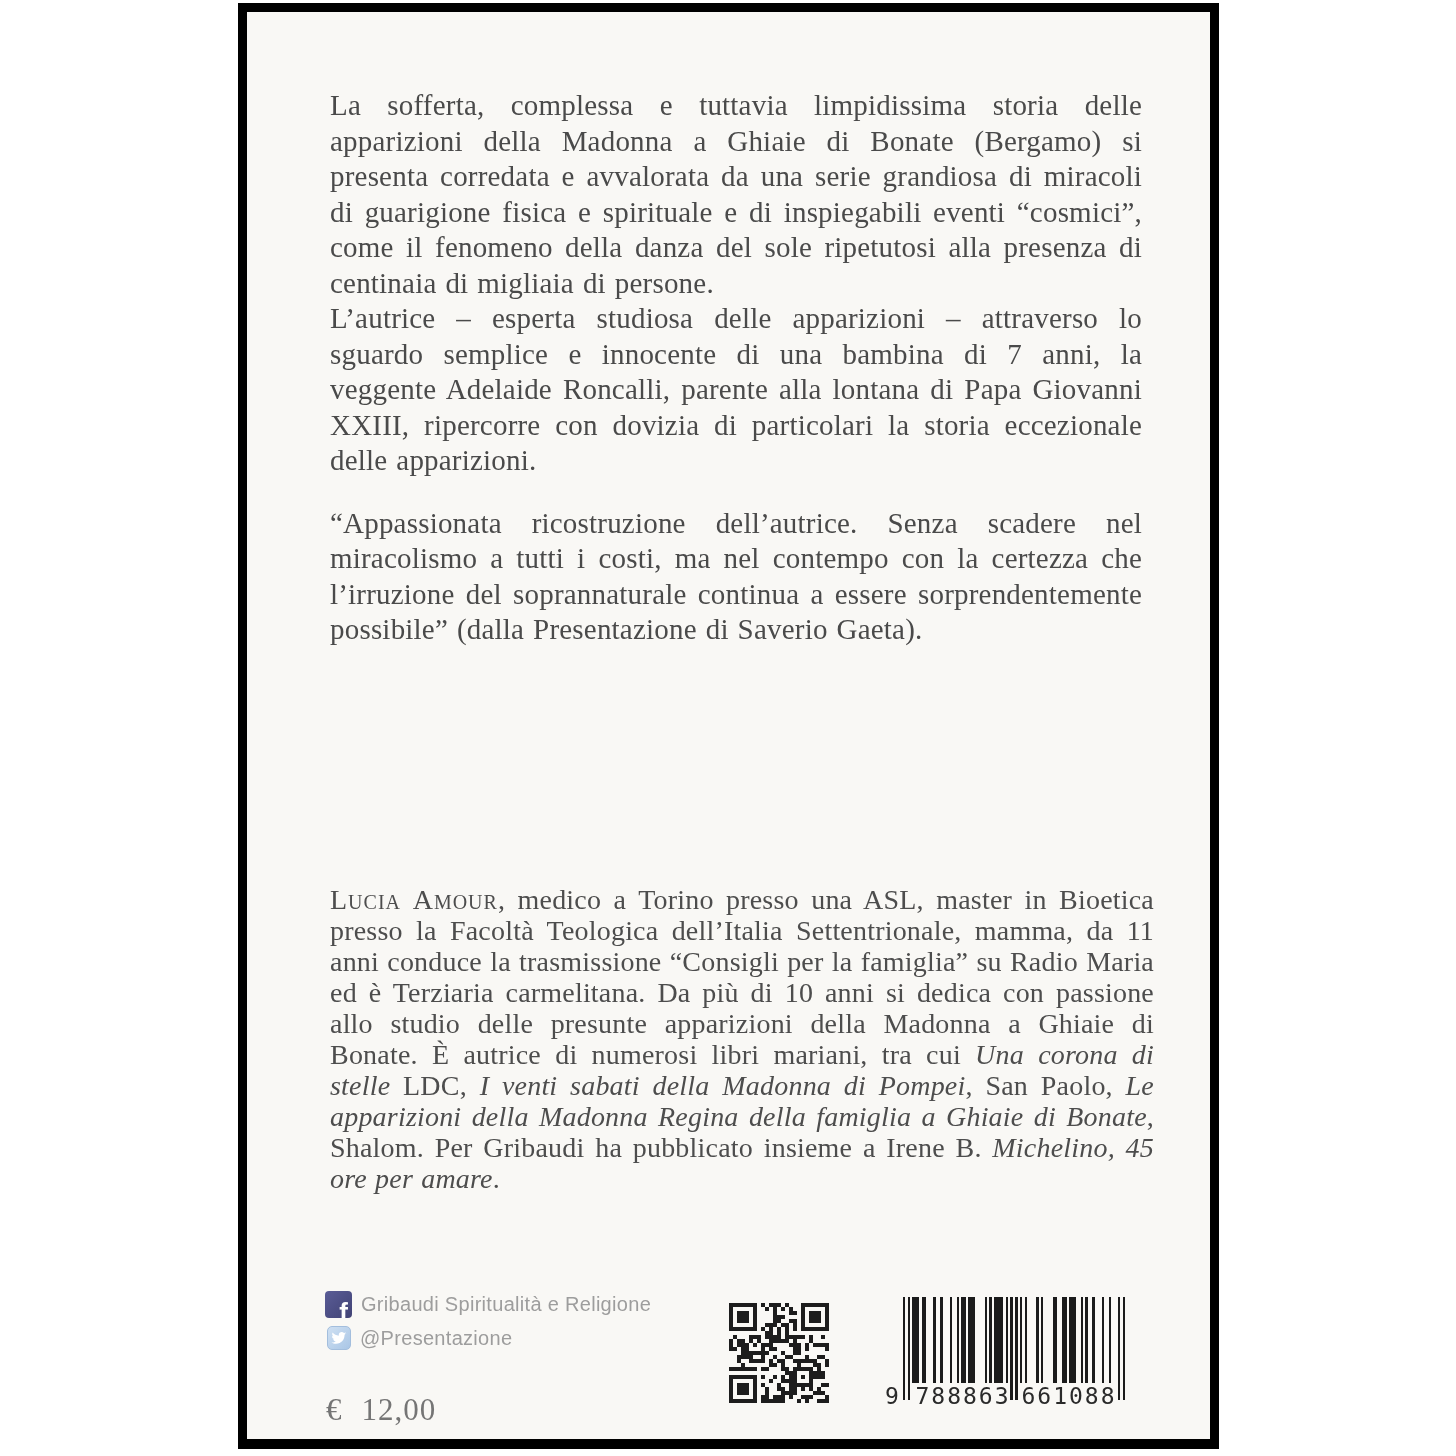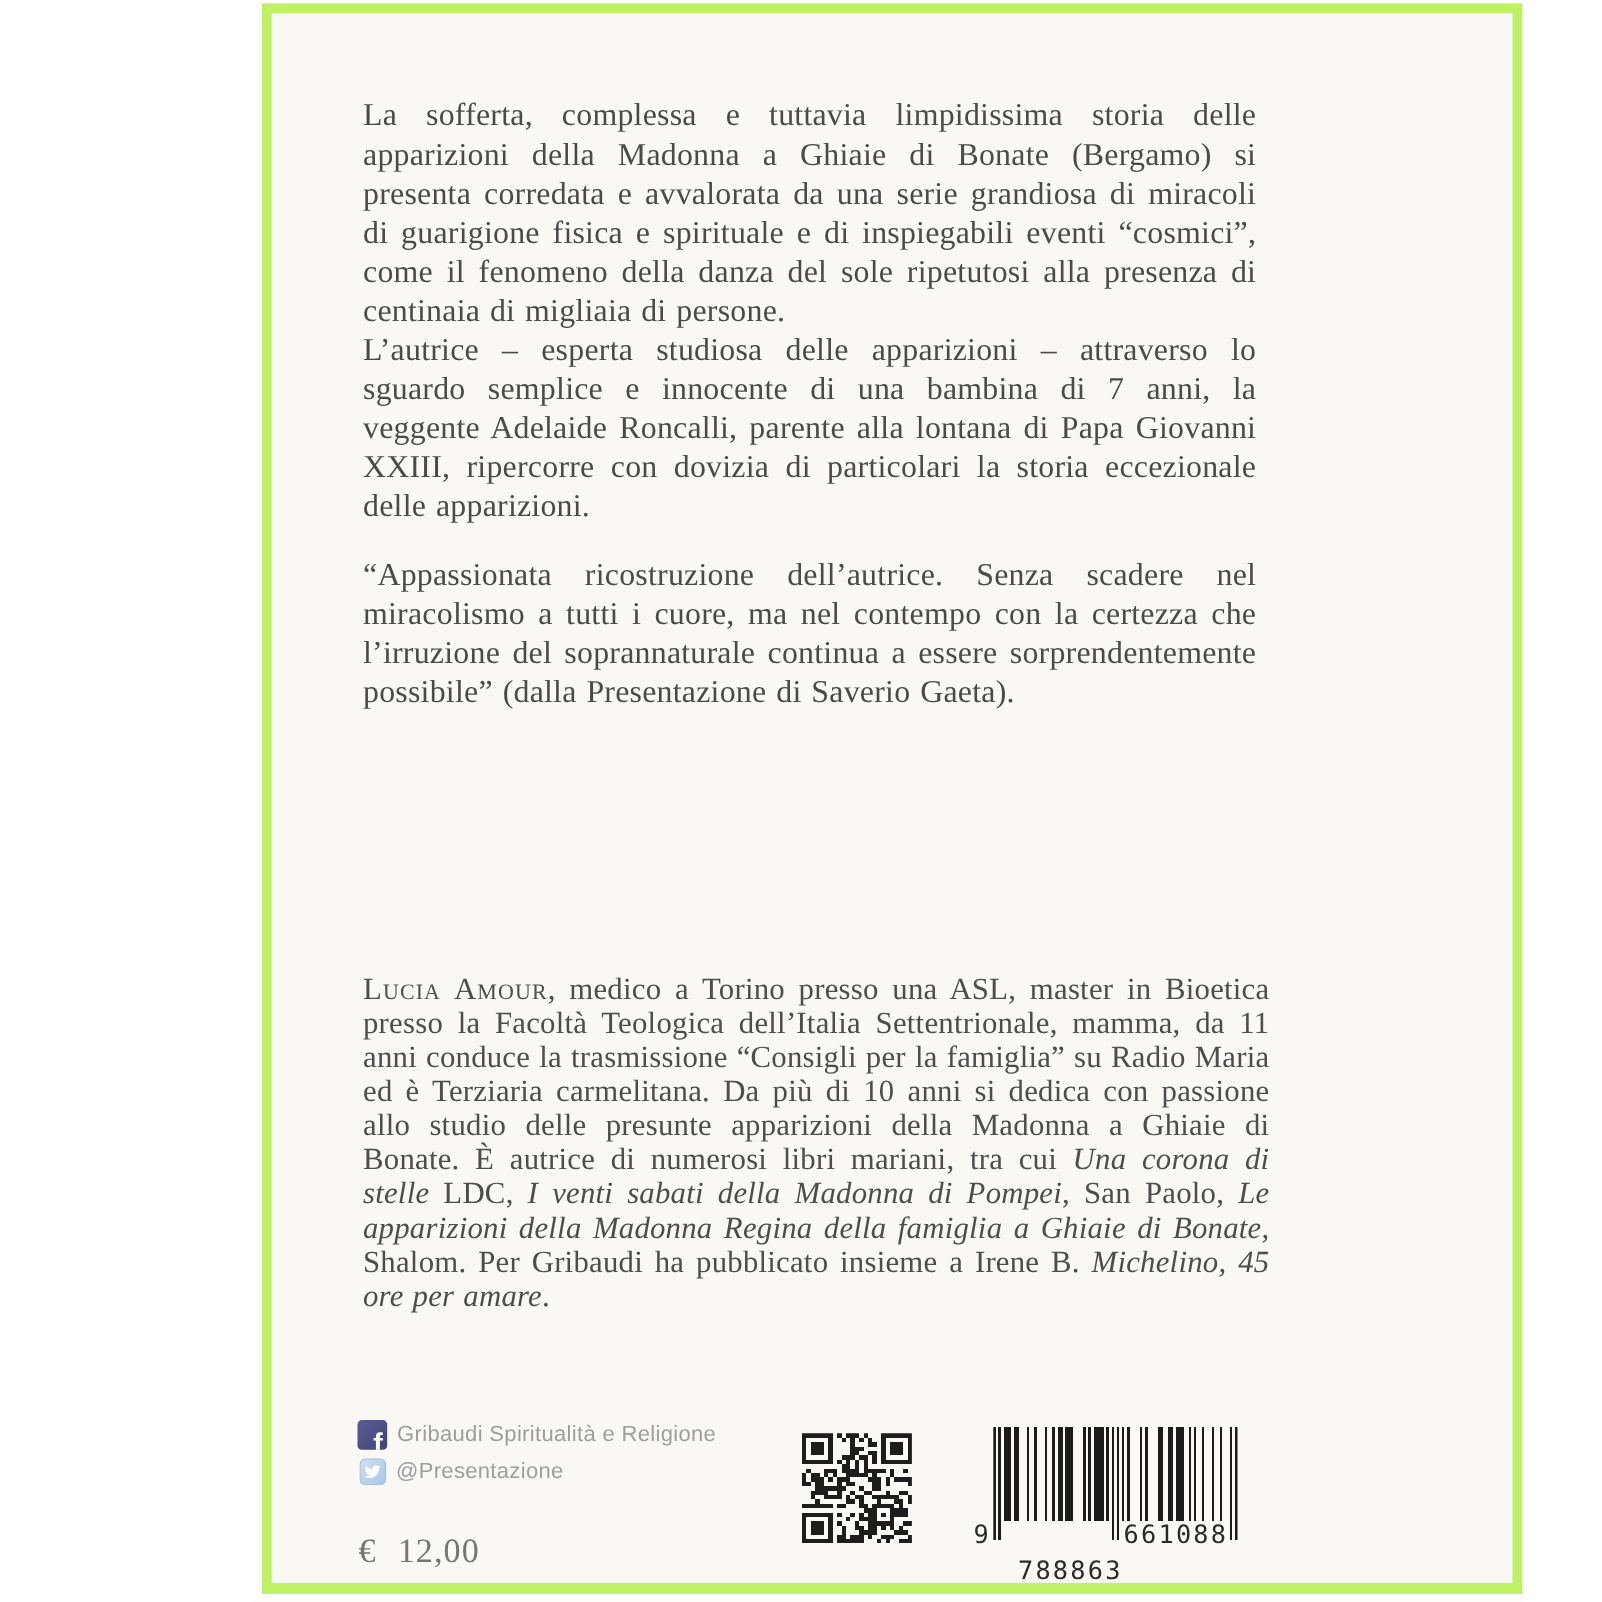--- a/index.html
+++ b/index.html
@@ -5,22 +5,22 @@
   html,body{margin:0;padding:0;}
   body{
     width:1456px;height:1456px;
     background:#ffffff;
     font-family:"Liberation Serif", serif;
     position:relative;
     overflow:hidden;
   }
   .book{
     position:absolute;left:238px;top:3px;
-    width:1146px;height:1446px;
-    background:#bef264;
+    width:981px;height:1446px;
+    background:#000000;
     box-sizing:border-box;
     padding:9px 9px 10px 9px;
   }
   .cover{
     position:relative;
     width:100%;height:100%;
     background:#f9f8f5;
   }
   
   .synopsis{
@@ -83,33 +83,33 @@
   .barcode{position:absolute;left:656px;top:1285px;width:222px;height:118px;}
   .barcode svg{display:block;}
   .barcode rect{fill:#1b1b1b;}
   .bc-digits span{
     position:absolute;top:86px;
     font-family:"DejaVu Sans Mono", monospace;
     font-size:23px;color:#2a2a2a;letter-spacing:2px;
     text-align:center;
   }
   .bc-d0{left:-18px;width:16px;}
-  .bc-d1{left:22px;width:96px;margin-top:32px;}
+  .bc-d1{left:12px;width:96px;}
   .bc-d2{left:118px;width:96px;}
 </style>
 </head>
 <body>
 
 <div class="book">
   <div class="cover">
 
     <div class="synopsis">
       <p>La sofferta, complessa e tuttavia limpidissima storia delle apparizioni della Madonna a Ghiaie di Bonate (Bergamo) si presenta corredata e avvalorata da una serie grandiosa di miracoli di guarigione fisica e spirituale e di inspiegabili eventi “cosmici”, come il fenomeno della danza del sole ripetutosi alla presenza di centinaia di migliaia di persone.</p>
       <p>L’autrice – esperta studiosa delle apparizioni – attraverso lo sguardo semplice e innocente di una bambina di 7 anni, la veggente Adelaide Roncalli, parente alla lontana di Papa Giovanni XXIII, ripercorre con dovizia di particolari la storia eccezionale delle apparizioni.</p>
-      <p class="quote">“Appassionata ricostruzione dell’autrice. Senza scadere nel miracolismo a tutti i cuore, ma nel contempo con la certezza che l’irruzione del soprannaturale continua a essere sorprendentemente possibile” (dalla Presentazione di Saverio Gaeta).</p>
+      <p class="quote">“Appassionata ricostruzione dell’autrice. Senza scadere nel miracolismo a tutti i costi, ma nel contempo con la certezza che l’irruzione del soprannaturale continua a essere sorprendentemente possibile” (dalla Presentazione di Saverio Gaeta).</p>
     </div>
 
     <div class="bio"><span class="seg-smallcaps">Lucia Amour</span><span class="seg-normal">, medico a Torino presso una ASL, master in Bioetica presso la Facoltà Teologica dell’Italia Settentrionale, mamma, da 11 anni conduce la trasmissione “Consigli per la famiglia” su Radio Maria ed è Terziaria carmelitana. Da più di 10 anni si dedica con passione allo studio delle presunte apparizioni della Madonna a Ghiaie di Bonate. È autrice di numerosi libri mariani, tra cui </span><span class="seg-italic">Una corona di stelle</span><span class="seg-normal"> LDC, </span><span class="seg-italic">I venti sabati della Madonna di Pompei</span><span class="seg-normal">, San Paolo, </span><span class="seg-italic">Le apparizioni della Madonna Regina della famiglia a Ghiaie di Bonate</span><span class="seg-normal">, Shalom. Per Gribaudi ha pubblicato insieme a Irene B. </span><span class="seg-italic">Michelino, 45 ore per amare</span><span class="seg-normal">.</span></div>
 
     <div class="social">
       <div class="social-row">
         <div class="fb-icon">
             <span>f</span>
           </div>
         <span class="social-label">Gribaudi Spiritualità e Religione</span>

